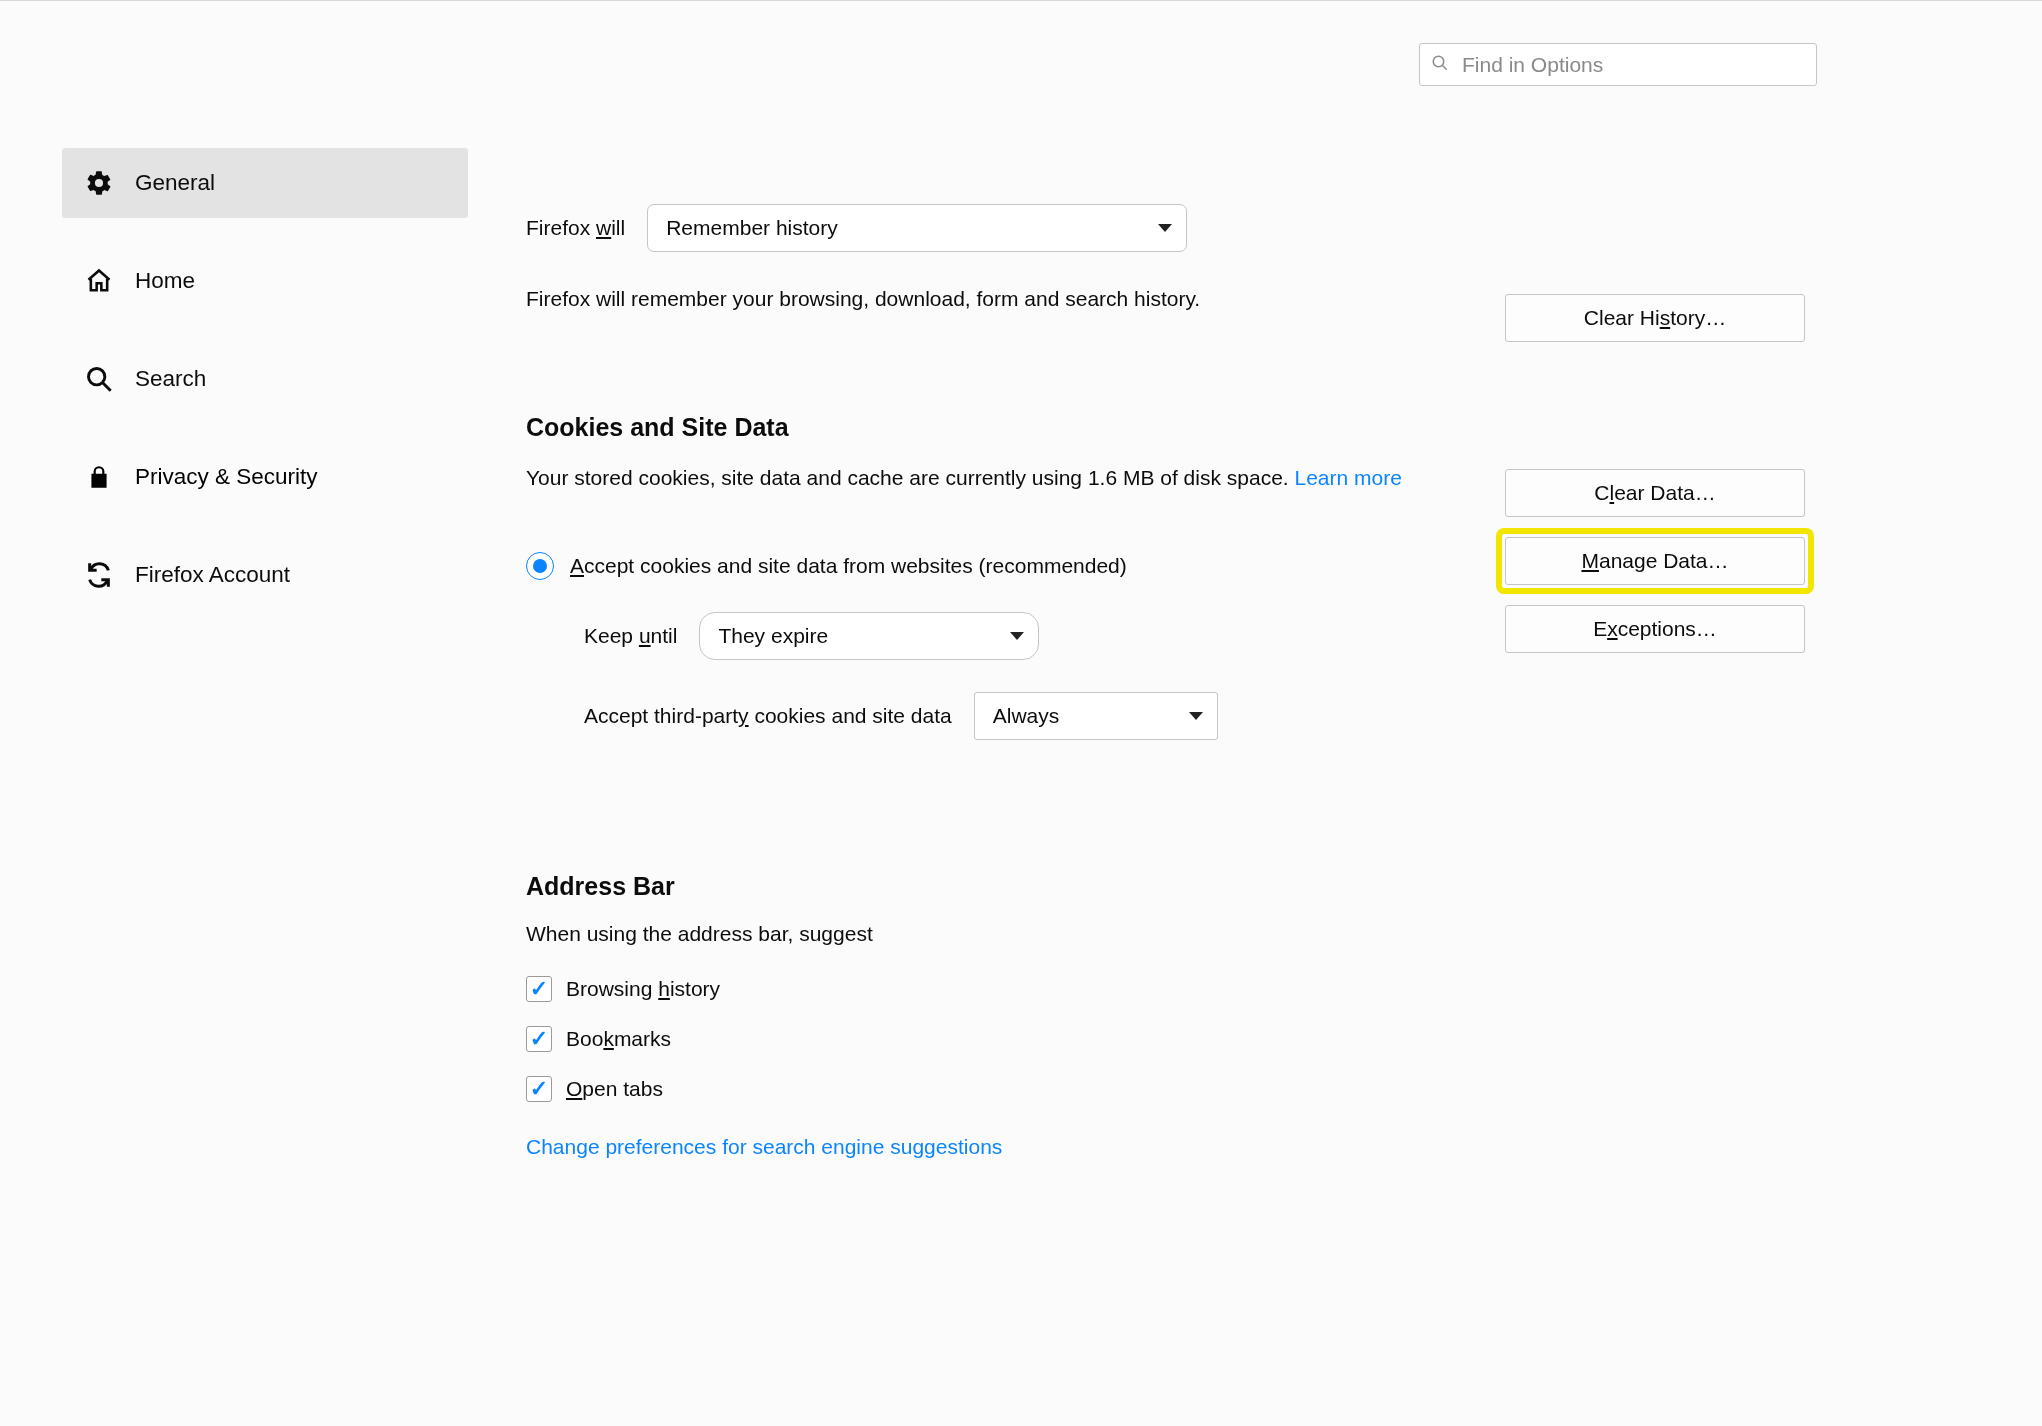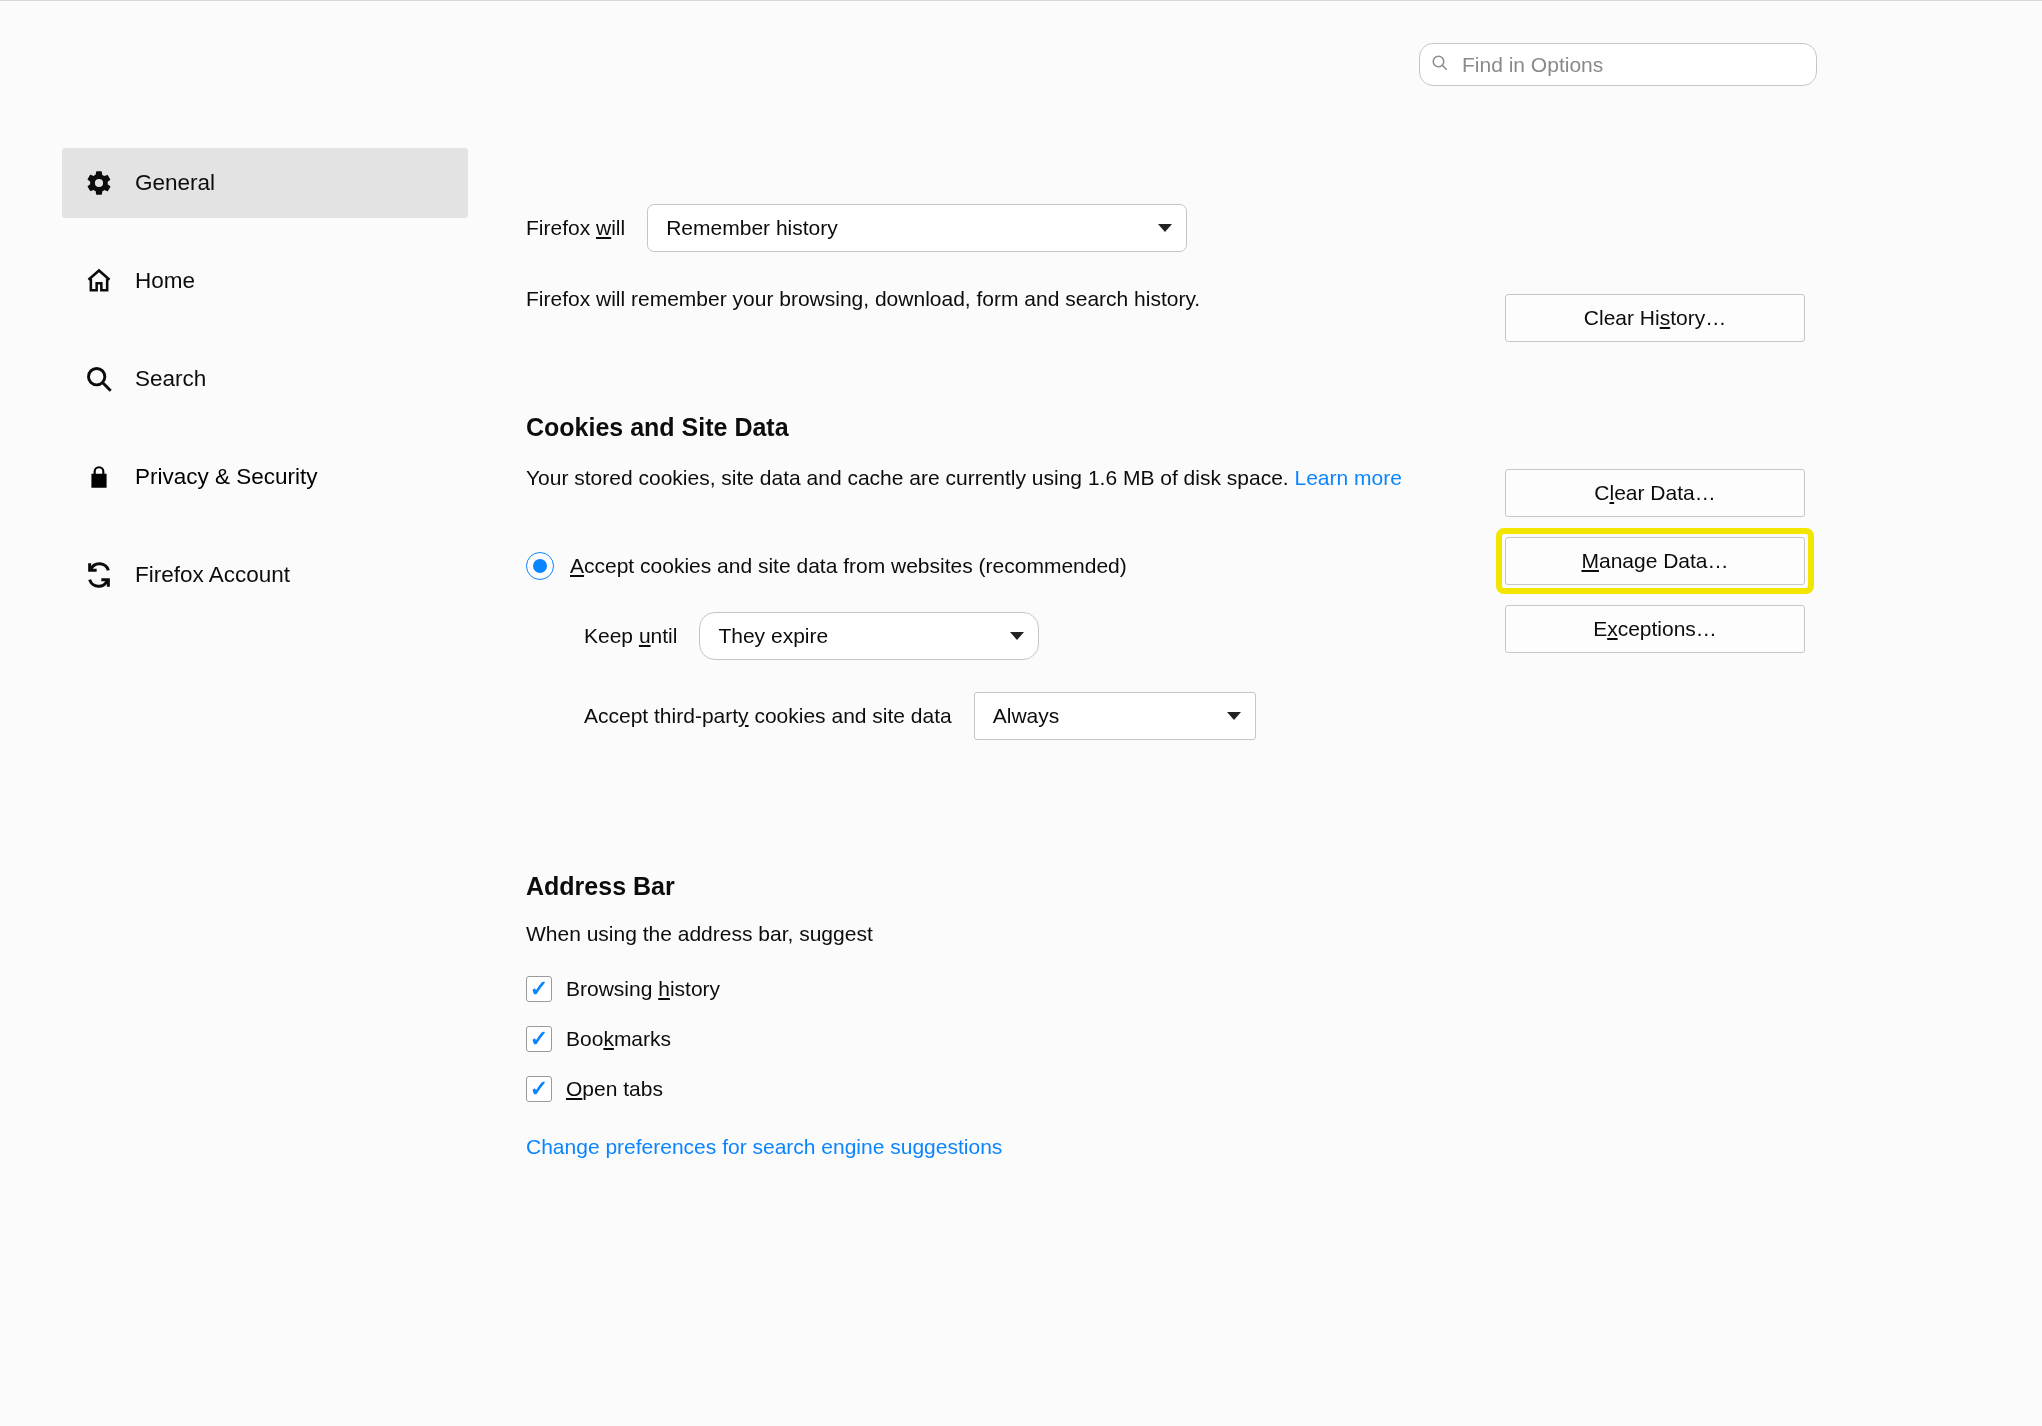--- a/index.html
+++ b/index.html
@@ -18,21 +18,21 @@
   }
   .search-wrap {
     position: absolute;
     top: 42px;
     right: 225px;
   }
   .search-input {
     width: 398px;
     height: 43px;
     border: 1px solid #c6c6c6;
-    border-radius: 14px;
+    border-radius: 3px;
     padding: 0 10px 0 42px;
     font-size: 21px;
     color: #333;
     background: #fff;
   }
   .search-input::placeholder { color: #8a8a8a; }
   .search-icon {
     position: absolute;
     left: 12px;
     top: 50%;
@@ -319,21 +319,21 @@
               <span class="caret"></span>
             </div>
           </div>
 
           <div class="spacer-md"></div>
 
           <div class="row indent-1">
             <span>
               <span>Accept third-part</span><span class="u">y</span><span> cookies and site data</span>
             </span>
-            <div class="select" style="width:282px; margin-left:22px;">
+            <div class="select" style="width:244px; margin-left:22px;">
               <span>Always</span>
               <span class="caret"></span>
             </div>
           </div>
 
           <div class="spacer-md"></div>
 
         </div>
 
         <div style="margin-top:100px;">

